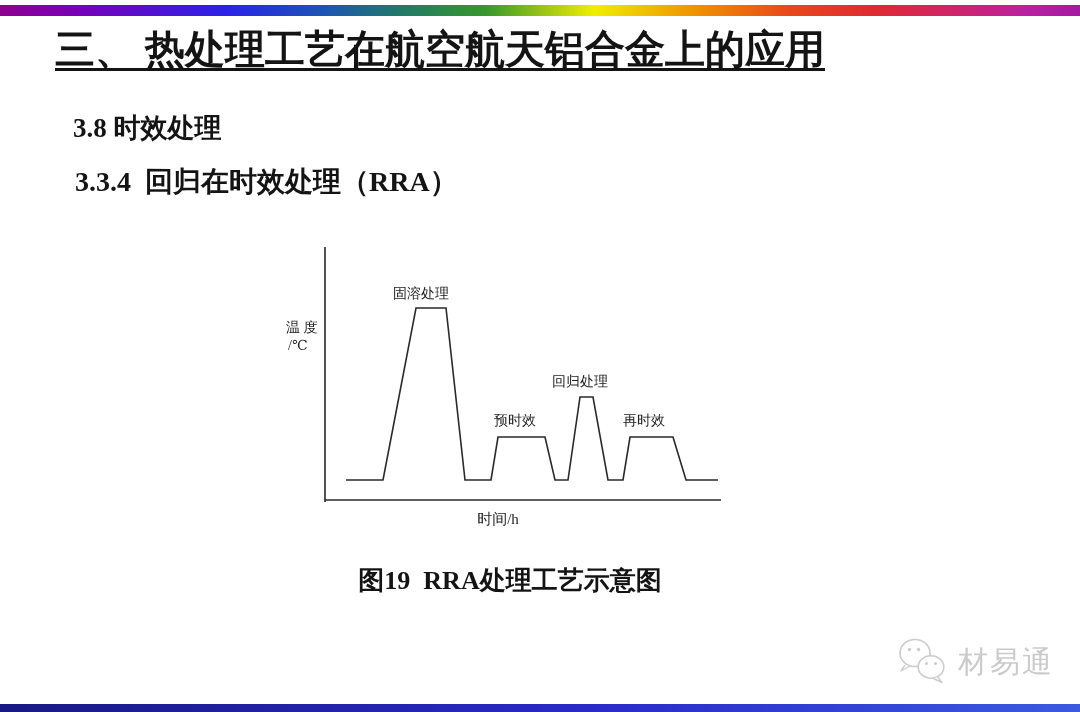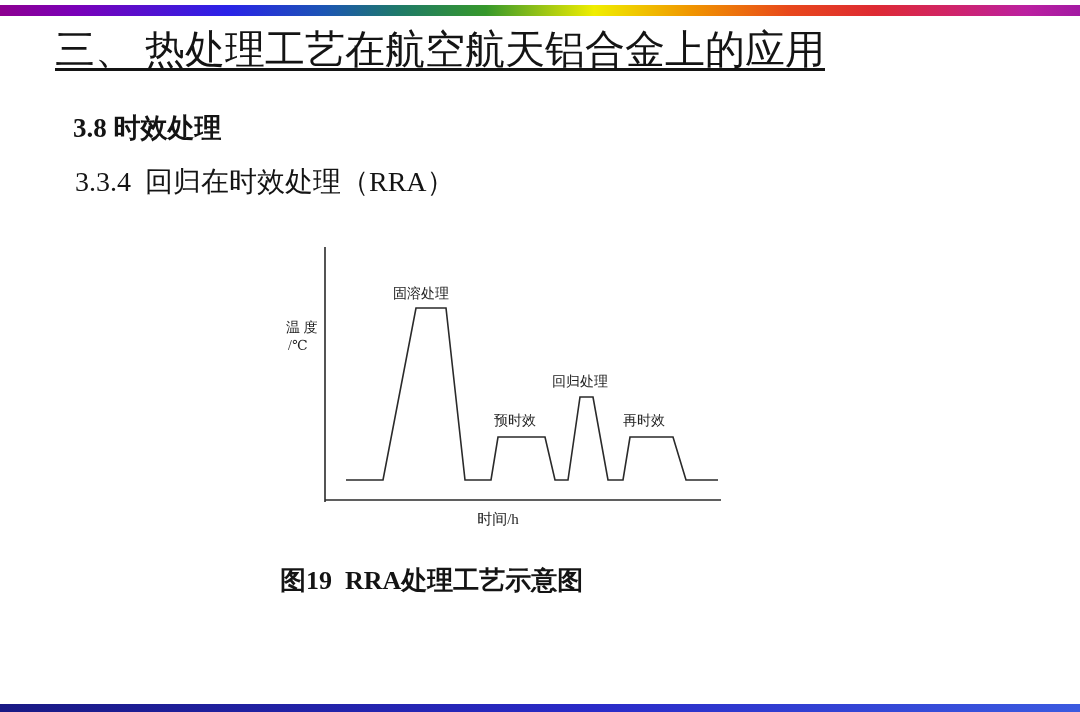--- a/index.html
+++ b/index.html
@@ -11,41 +11,41 @@
   }
   .top-bar {
     position:absolute; left:0; top:5px; width:1080px; height:11px;
     background:linear-gradient(90deg,
       #8d0090 0%, #7a00b8 7%, #2a22e8 21%, #1c55b4 30%, #1f7a68 37%,
       #36982b 45%, #a8cb12 51%, #f0ee00 55%, #f09500 64%, #e8481b 73%,
       #de2a33 81%, #d02468 88%, #bb20a0 95%, #a31aa3 100%);
   }
   .title {
     position:absolute; left:55px; top:22px; margin:0;
-    font-size:40px; font-weight:normal; white-space:pre;
+    font-size:40px; font-weight:bold; white-space:pre;
     text-decoration:underline; text-decoration-thickness:3px; text-underline-offset:5px;
     color:#141414;
   }
   .section-heading {
     position:absolute; left:73px; top:110px;
     font-size:27px; font-weight:bold; white-space:pre; color:#141414;
   }
   .subsection-heading {
     position:absolute; left:75px; top:163px;
-    font-size:28px; font-weight:normal; white-space:pre; color:#141414;
+    font-size:28px; font-weight:bold; white-space:pre; color:#141414;
   }
   .figure-svg { position:absolute; left:278px; top:240px; }
   .figure-svg text {
     font-size:14px; fill:#222222;
     font-family:"Liberation Serif","DejaVu Serif",serif;
   }
   .figure-svg .xlabel { font-size:15px; }
   .figure-caption {
     position:absolute; left:280px; top:563px; width:460px;
-    font-size:26px; font-weight:bold; white-space:pre;
+    text-align:center; font-size:26px; font-weight:bold; white-space:pre;
     color:#141414;
   }
   .watermark {
     position:absolute; right:26px; top:636px;
     display:flex; align-items:center; gap:7px;
   }
   .watermark-text {
     font-size:30px; color:#cbcbcb; letter-spacing:2px;
     font-family:"Liberation Sans","DejaVu Sans",sans-serif;
   }
@@ -77,16 +77,29 @@
     <text x="302" y="146" text-anchor="middle">回归处理</text>
     <text x="366" y="185" text-anchor="middle">再时效</text>
 
     <text x="8" y="92">温 度</text>
     <text x="10" y="110">/℃</text>
     <text x="220" y="284" text-anchor="middle" class="xlabel">时间/h</text>
   </svg>
 
   <div class="figure-caption">图19  RRA处理工艺示意图</div>
 
+  <div class="watermark">
+    <svg width="56" height="52" viewBox="0 0 56 52">
+      <ellipse cx="20" cy="17" rx="15" ry="13.5" fill="#ffffff" stroke="#cccccc" stroke-width="1.6"></ellipse>
+      <circle cx="14.5" cy="13.5" r="1.7" fill="#cccccc"></circle>
+      <circle cx="23.5" cy="13.5" r="1.7" fill="#cccccc"></circle>
+      <path d="M10 29 L6 35 L15 30" fill="#ffffff" stroke="#cccccc" stroke-width="1.4" stroke-linejoin="round"></path>
+      <ellipse cx="36" cy="31" rx="12.8" ry="11.2" fill="#ffffff" stroke="#cccccc" stroke-width="1.6"></ellipse>
+      <circle cx="31.5" cy="27.5" r="1.5" fill="#cccccc"></circle>
+      <circle cx="40.5" cy="27.5" r="1.5" fill="#cccccc"></circle>
+      <path d="M42.5 41 L47 46.5 L38.5 42.5" fill="#ffffff" stroke="#cccccc" stroke-width="1.4" stroke-linejoin="round"></path>
+    </svg>
+    <span class="watermark-text">材易通</span>
+  </div>
 
   <div class="bottom-bar"></div>
 
 </div>
 
 </body></html>

